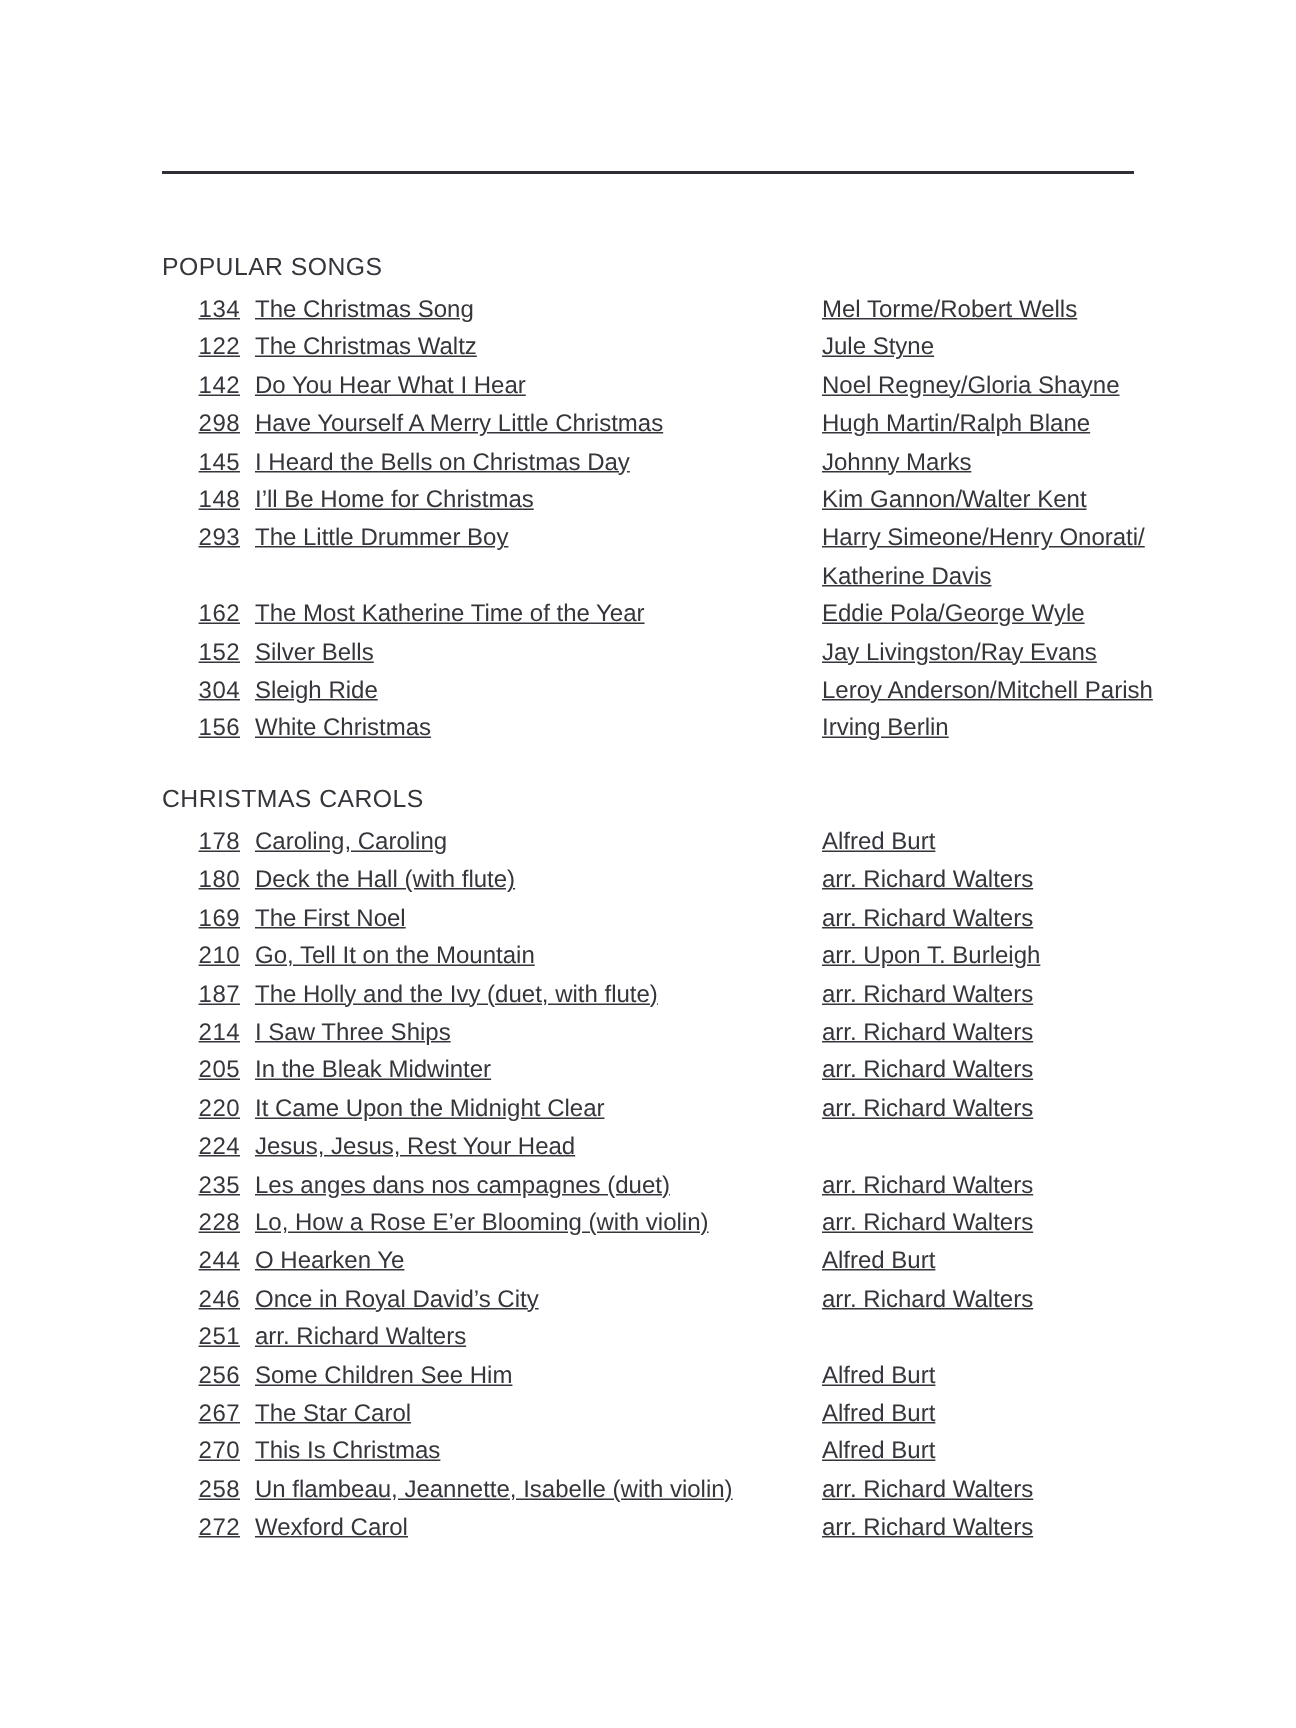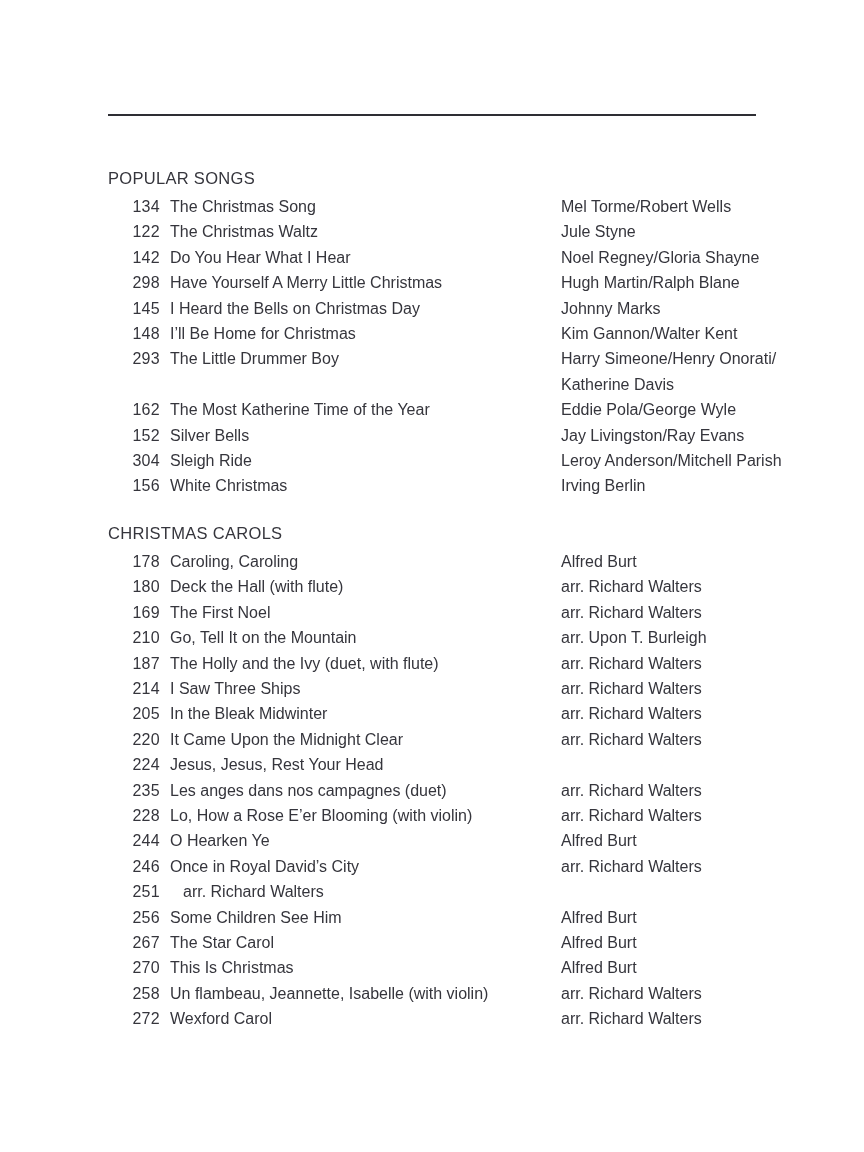--- a/index.html
+++ b/index.html
@@ -40,25 +40,26 @@
     margin-bottom: 3px;
     color: #35353c;
   }
   .rows {}
   .row {
     display: grid;
     grid-template-columns: 52px 10px 378px auto;
     align-items: start;
     font-size: 16px;
     line-height: 25.4px;
+    text-decoration: underline;
   }
   .num { text-align: right; letter-spacing: 0.3px; }
   .gapcell {}
   .title { padding-right: 8px; }
-  .composer { white-space: pre-line; margin-left: 13px; }
+  .composer { white-space: pre-line; }
 </style>
 </head>
 <body>
 
 <div class="page">
   <div class="top-rule"></div>
   <div class="content" id="sections">
   <section class="section">
     <h2 class="heading">POPULAR SONGS</h2>
     <div class="rows">

